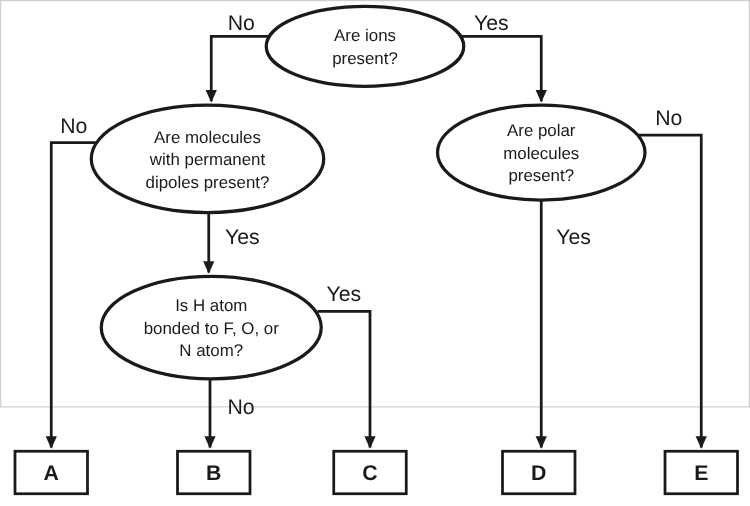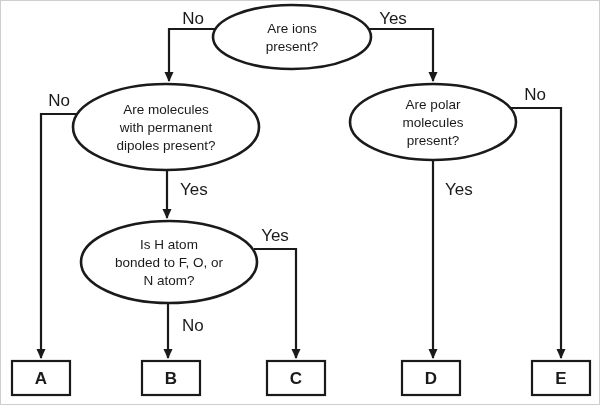--- a/index.html
+++ b/index.html
@@ -7,21 +7,21 @@
     --background:#ffffff;
   }
   html,body{margin:0;padding:0;}
   body{
     width:600px;height:405px;
     background:var(--background);
     font-family:"Liberation Sans", sans-serif;
     overflow:hidden;
   }
   .stage{
-    width:600px;height:405px;
+    width:600px;height:326px;
     position:relative;
     background:var(--background);
     box-sizing:border-box;
     border:1px solid #cfcfcf;
   }
   svg{display:block;}
   .node-ellipse{
     fill:var(--background);
     stroke:var(--line);
     stroke-width:2.6;

